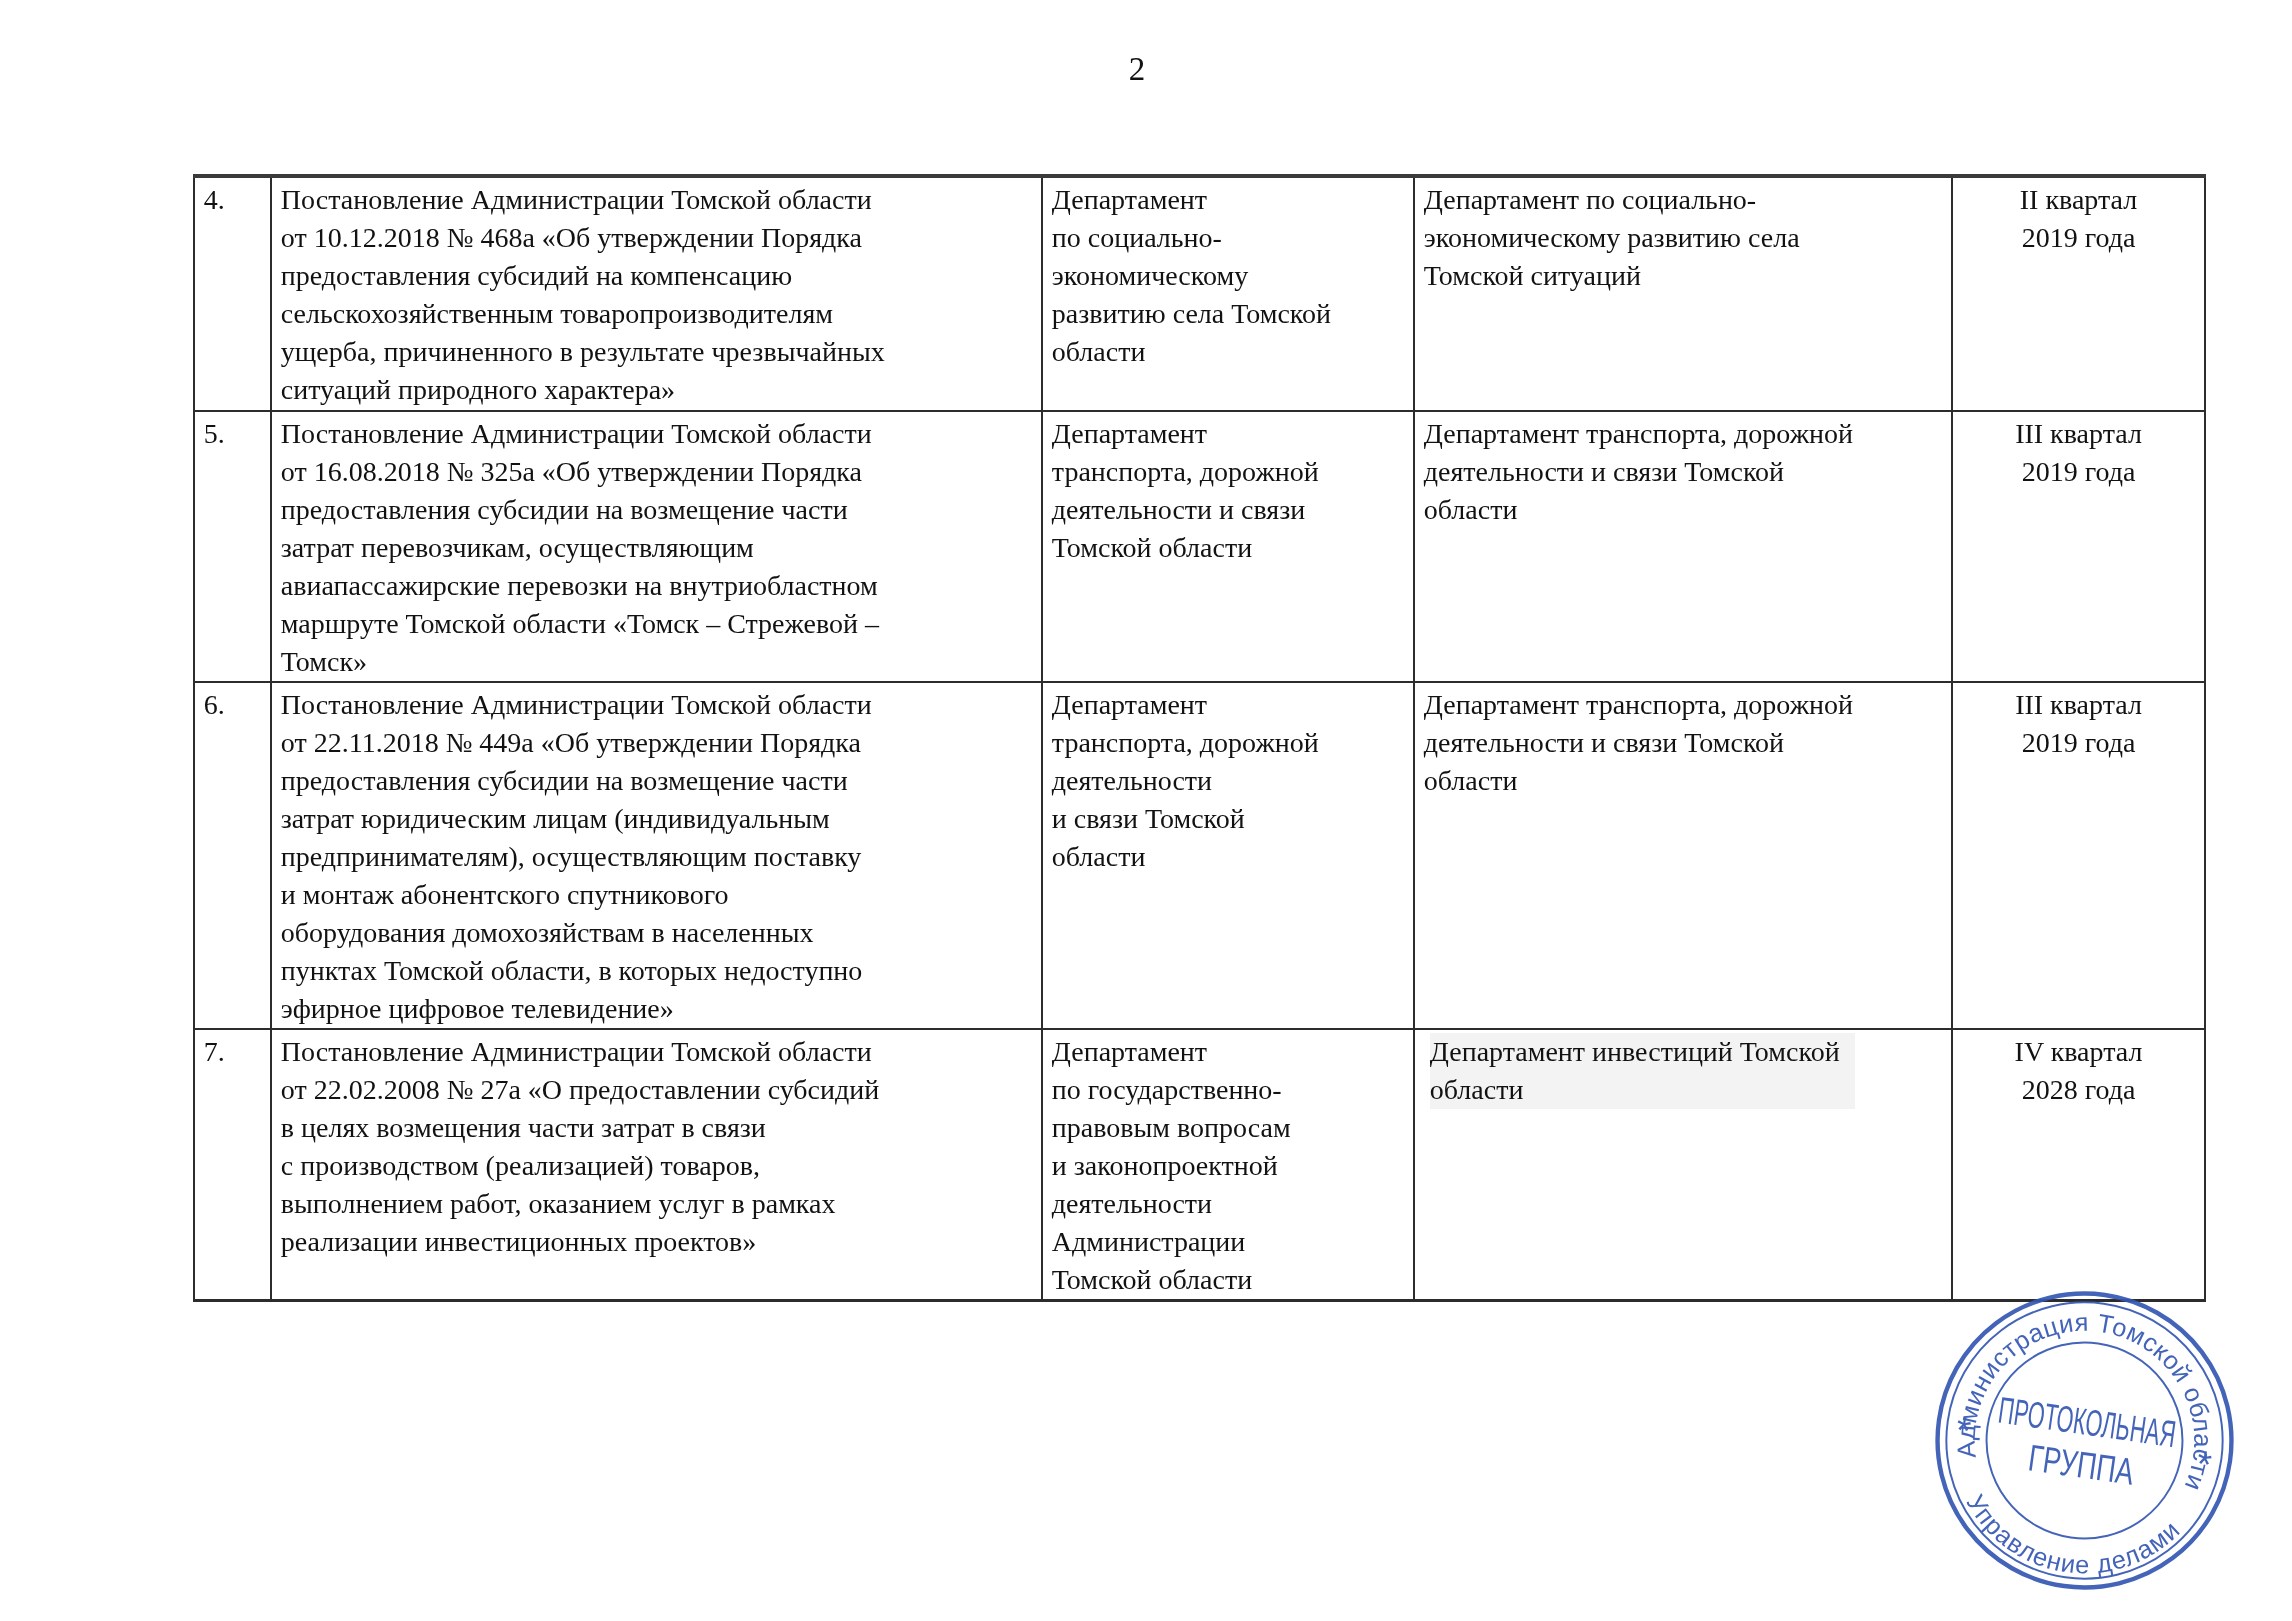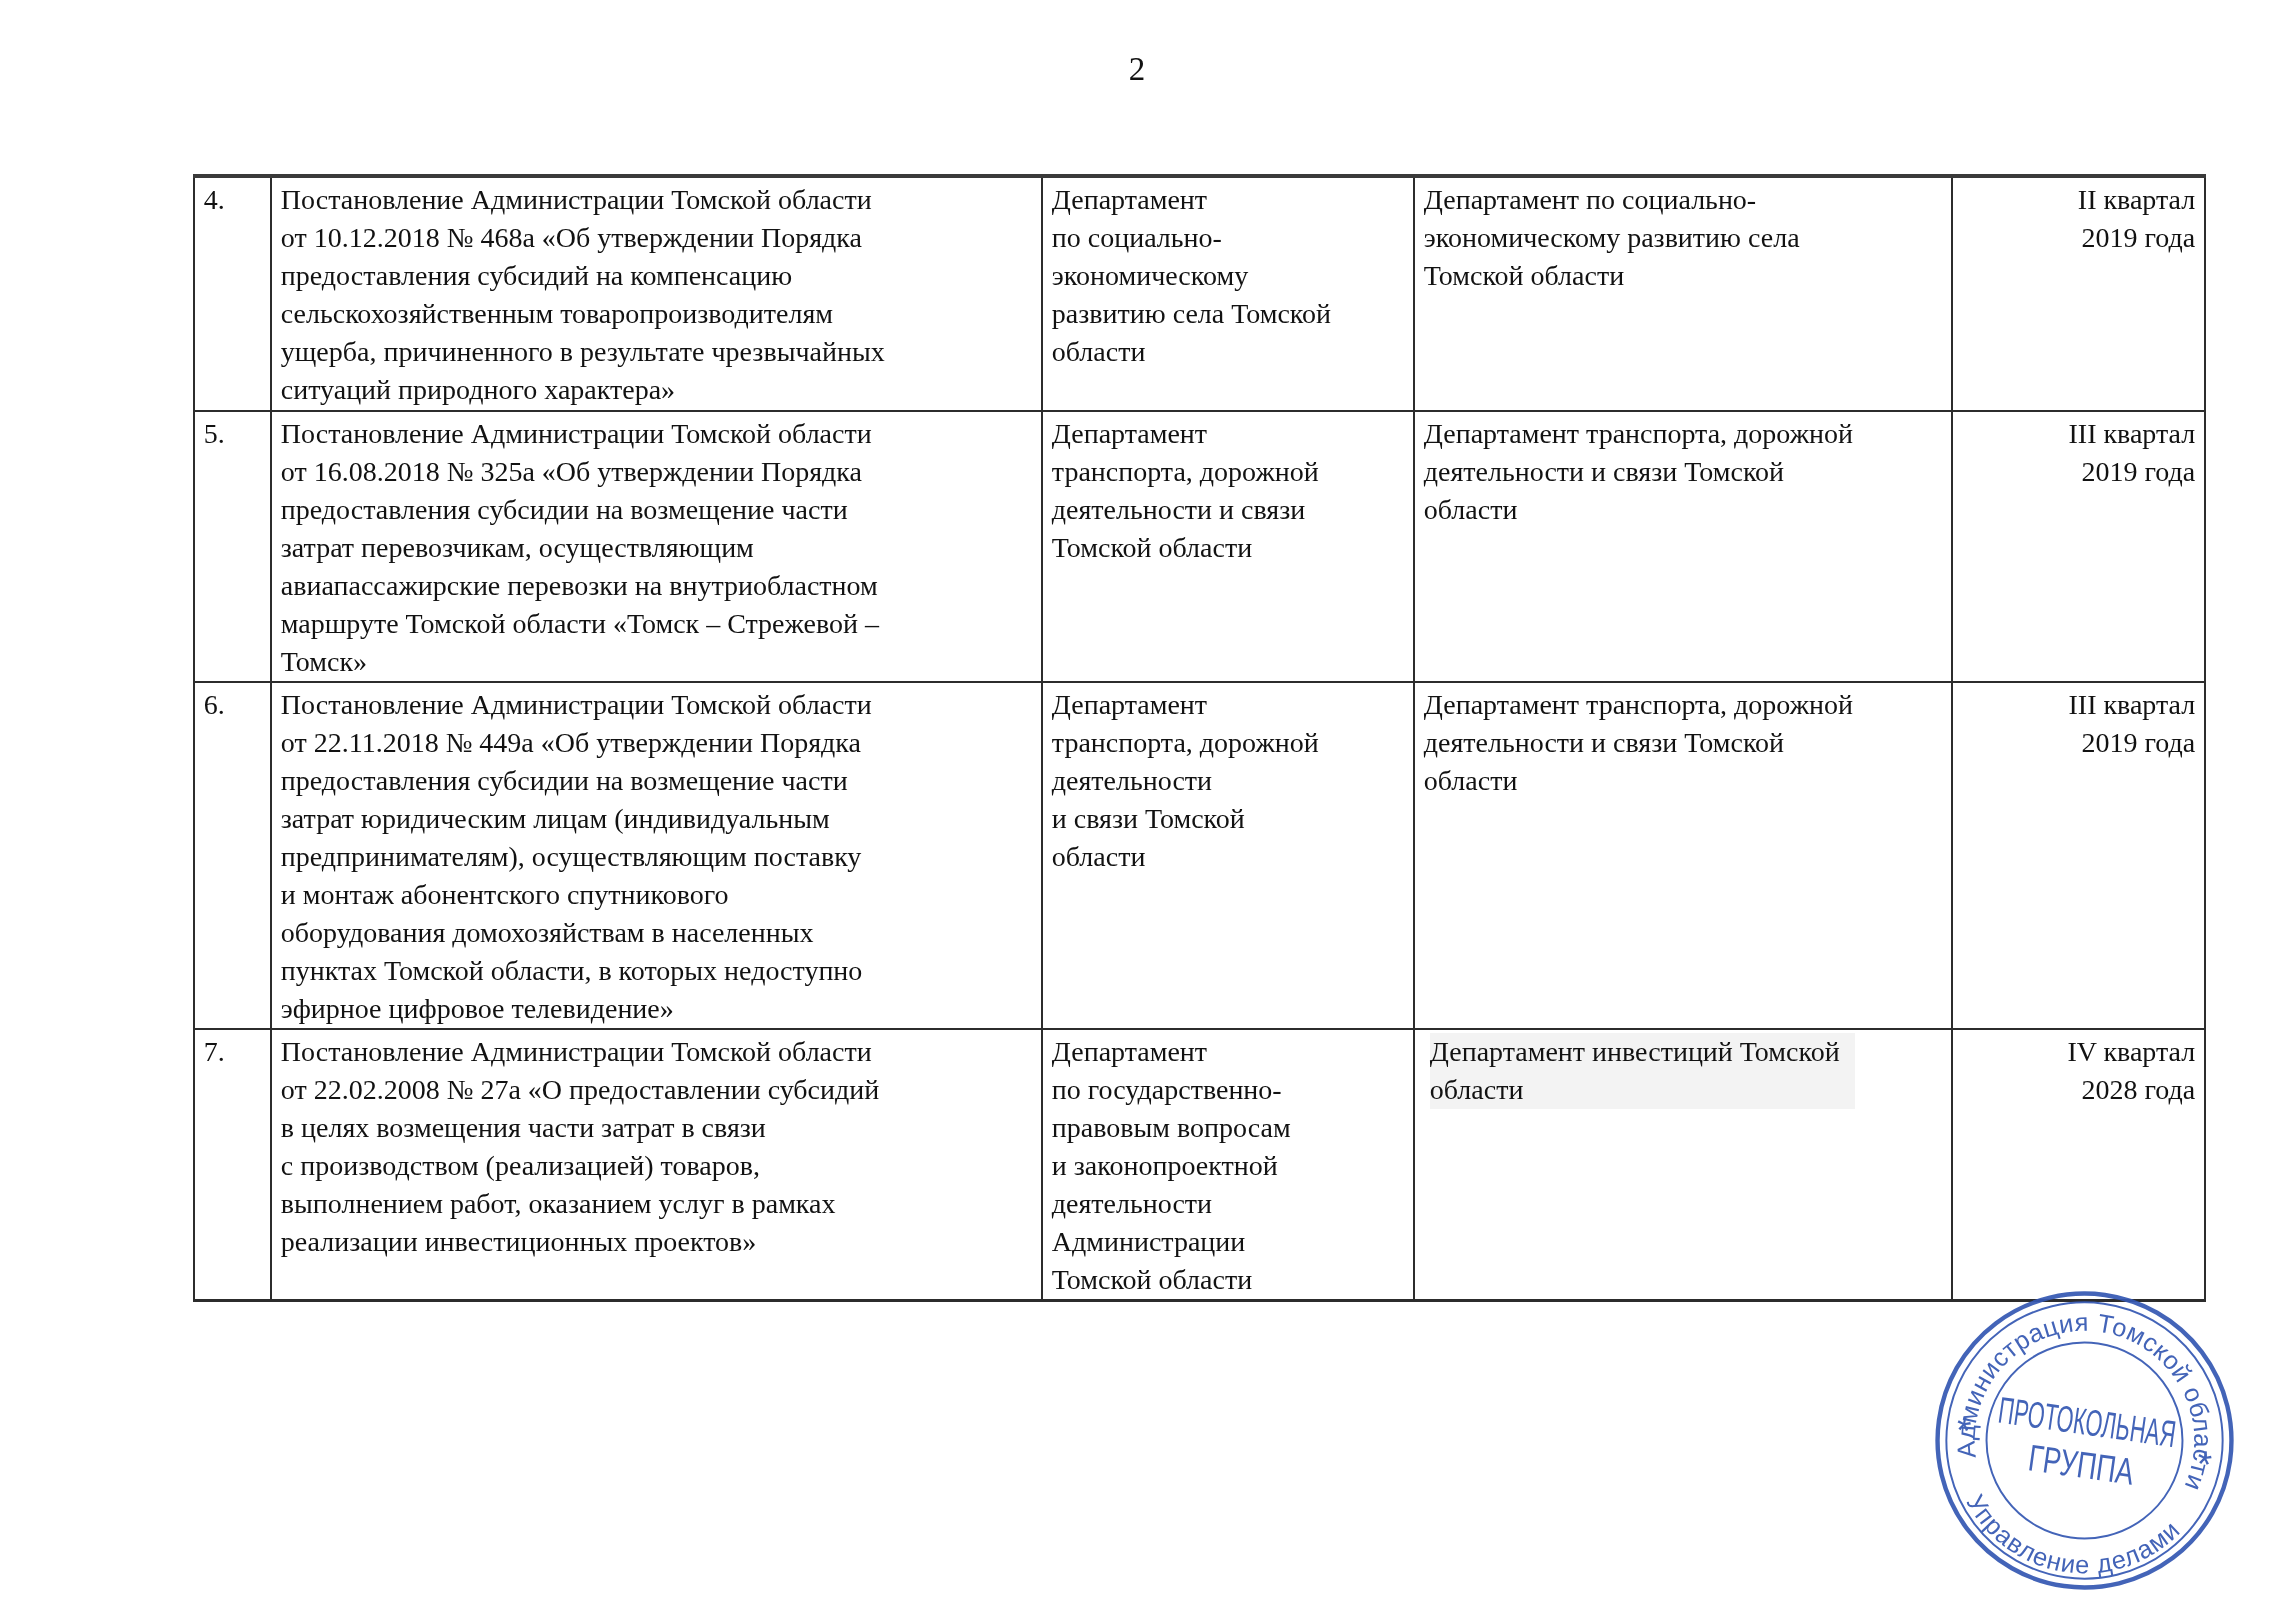--- a/index.html
+++ b/index.html
@@ -28,21 +28,21 @@
   table.doc td{
     border:2px solid #2c2c2c;
     vertical-align:top;
     font-size:28px;
     line-height:38px;
     padding:2.9px 8.8px 0 8.8px;
     white-space:pre-line;
     overflow:hidden;
   }
   td.c-num{text-align:left;padding-left:9.8px;}
-  td.c-term{text-align:right;padding-left:3.9px;padding-right:3.9px;}
+  td.c-term{text-align:center;padding-left:3.9px;padding-right:3.9px;}
   .hl{display:inline-block;background:#f3f3f3;padding-right:15.7px;margin-left:6px;}
   .stamp{
     position:absolute;
     left:1916px;top:1272px;
     width:337px;height:337px;
   }
   .stamp text{font-family:"Liberation Sans", sans-serif;}
 </style>
 </head>
 <body>
@@ -68,21 +68,21 @@
 сельскохозяйственным товаропроизводителям
 ущерба, причиненного в результате чрезвычайных
 ситуаций природного характера»</td>
         <td class="c-dep1">Департамент
 по социально-
 экономическому
 развитию села Томской
 области</td>
         <td class="c-dep2">Департамент по социально-
 экономическому развитию села
-Томской области</td>
+Томской ситуаций</td>
         <td class="c-term">II квартал
 2019 года</td>
       </tr>
       <tr style="height:266px">
         <td class="c-num">5.</td>
         <td class="c-res">Постановление Администрации Томской области
 от 16.08.2018 № 325а «Об утверждении Порядка
 предоставления субсидии на возмещение части
 затрат перевозчикам, осуществляющим
 авиапассажирские перевозки на внутриобластном

